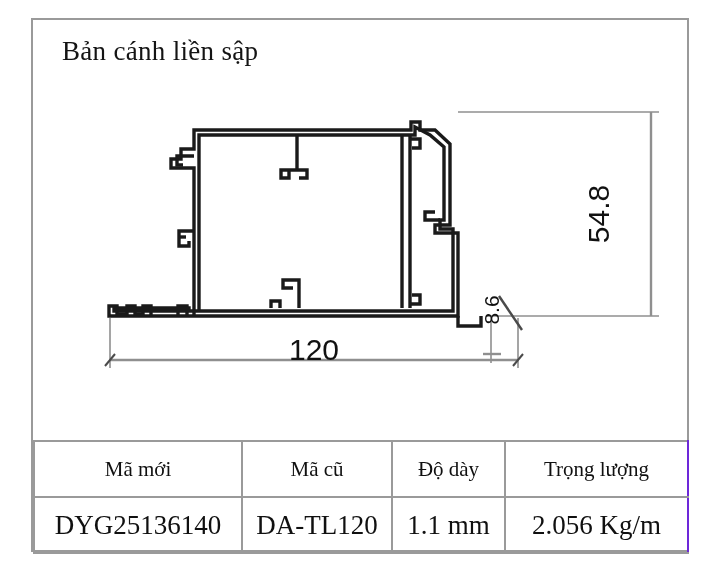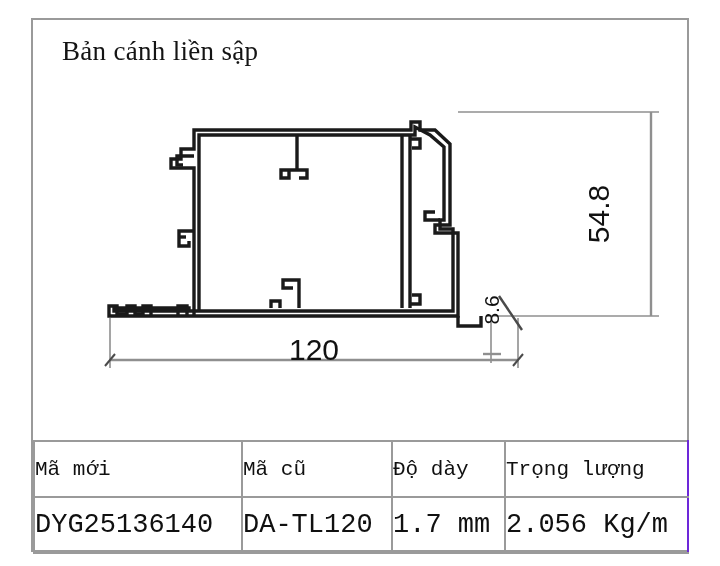--- a/index.html
+++ b/index.html
@@ -64,27 +64,27 @@
   #spec-table {
     position: absolute;
     left: 33px;
     top: 440px;
     width: 654px;
     border-collapse: collapse;
     table-layout: fixed;
   }
   #spec-table td {
     border: 2px solid #9a9a9a;
-    text-align: left;
+    text-align: center;
     vertical-align: middle;
     font-size: 21px;
     color: #101010;
     padding: 0;
     height: 54px;
-    font-family: Liberation Mono, monospace;
+    font-family: Liberation Serif, serif;
     white-space: nowrap;
   }
   #spec-table tr.header-row td {
     font-size: 21px;
   }
   #spec-table tr.value-row td {
     font-size: 27px;
   }
   .col-1 { width: 208px; }
   .col-2 { width: 150px; }
@@ -245,19 +245,19 @@
     <tbody>
       <tr class="header-row">
         <td>Mã mới</td>
         <td>Mã cũ</td>
         <td>Độ dày</td>
         <td>Trọng lượng</td>
       </tr>
       <tr class="value-row">
         <td>DYG25136140</td>
         <td>DA-TL120</td>
-        <td>1.7  mm</td>
+        <td>1.1  mm</td>
         <td>2.056  Kg/m</td>
       </tr>
     </tbody>
   </table>
 
 </div>
 
 </body></html>

